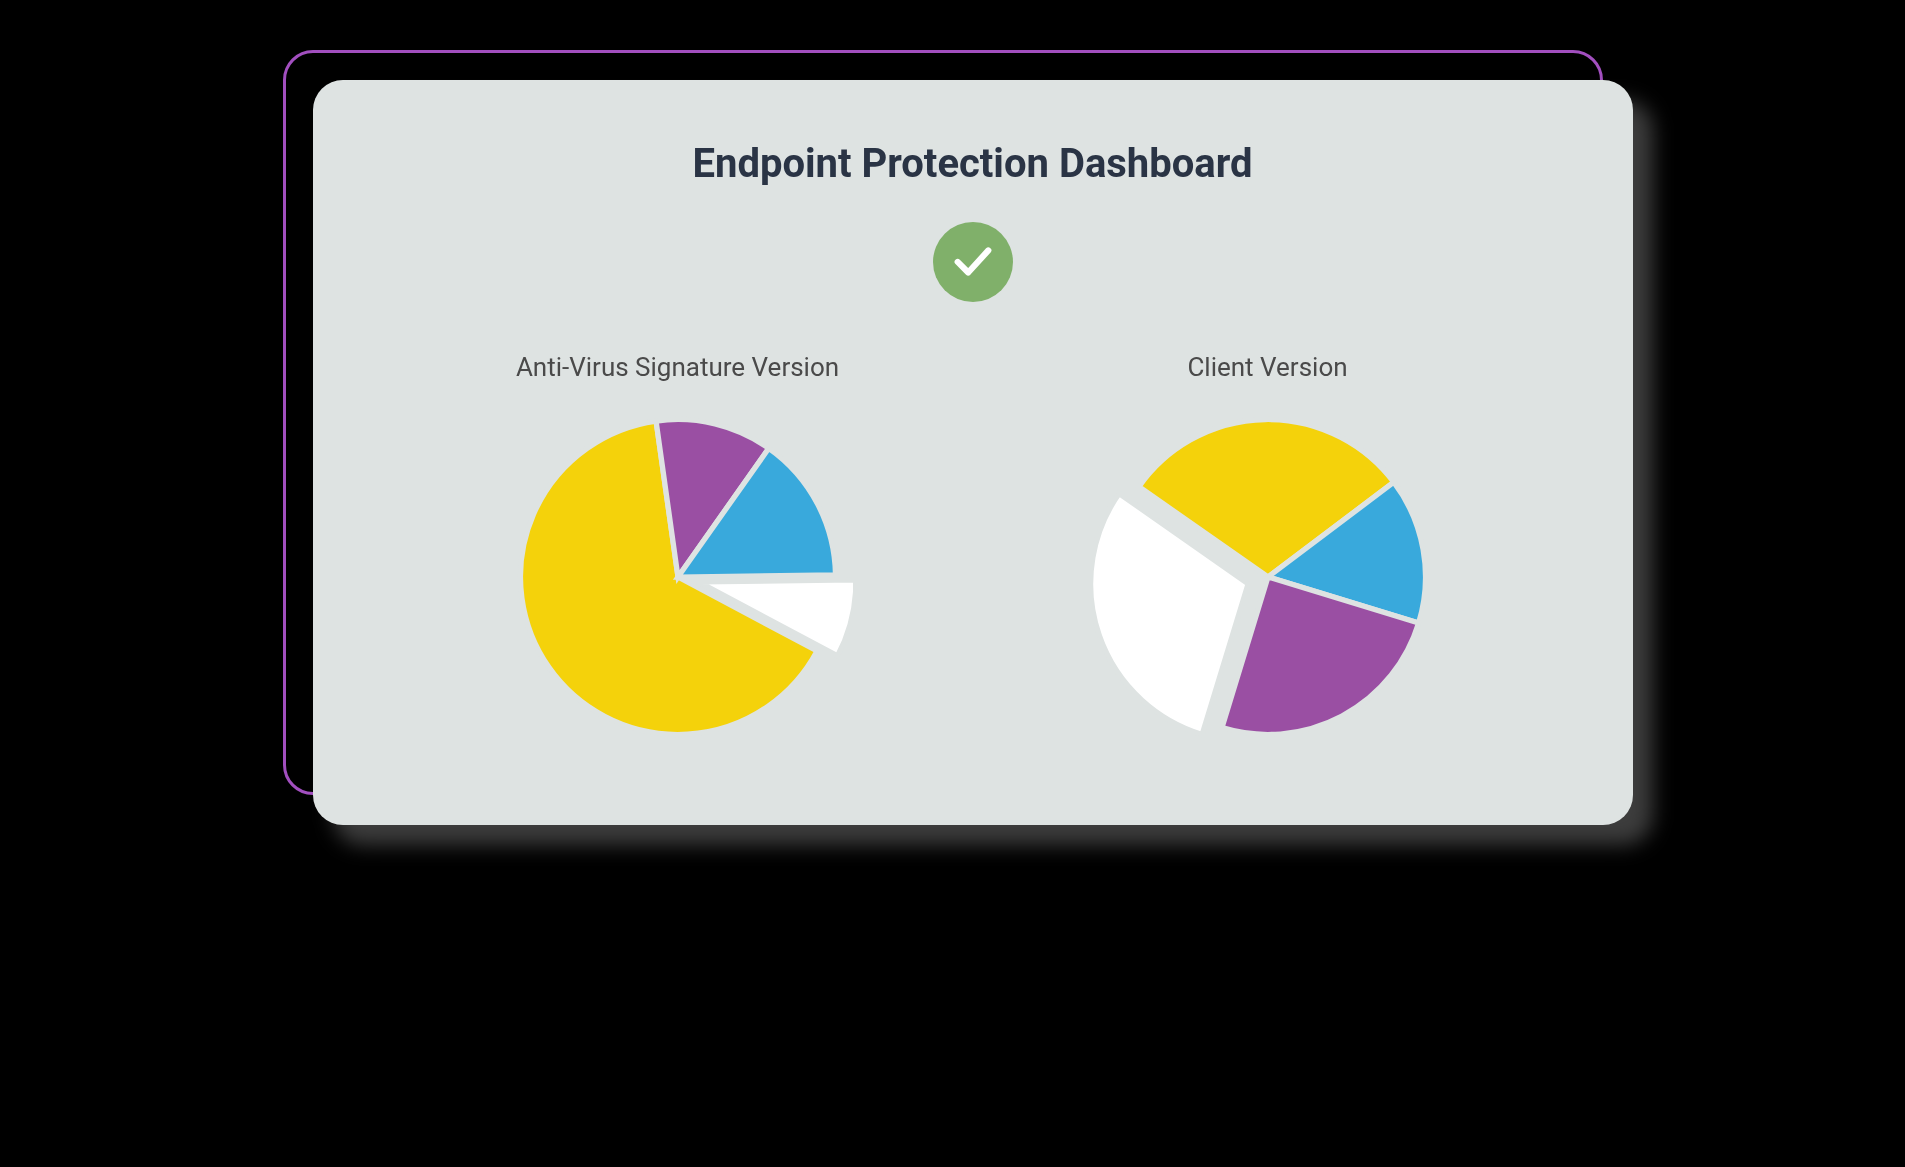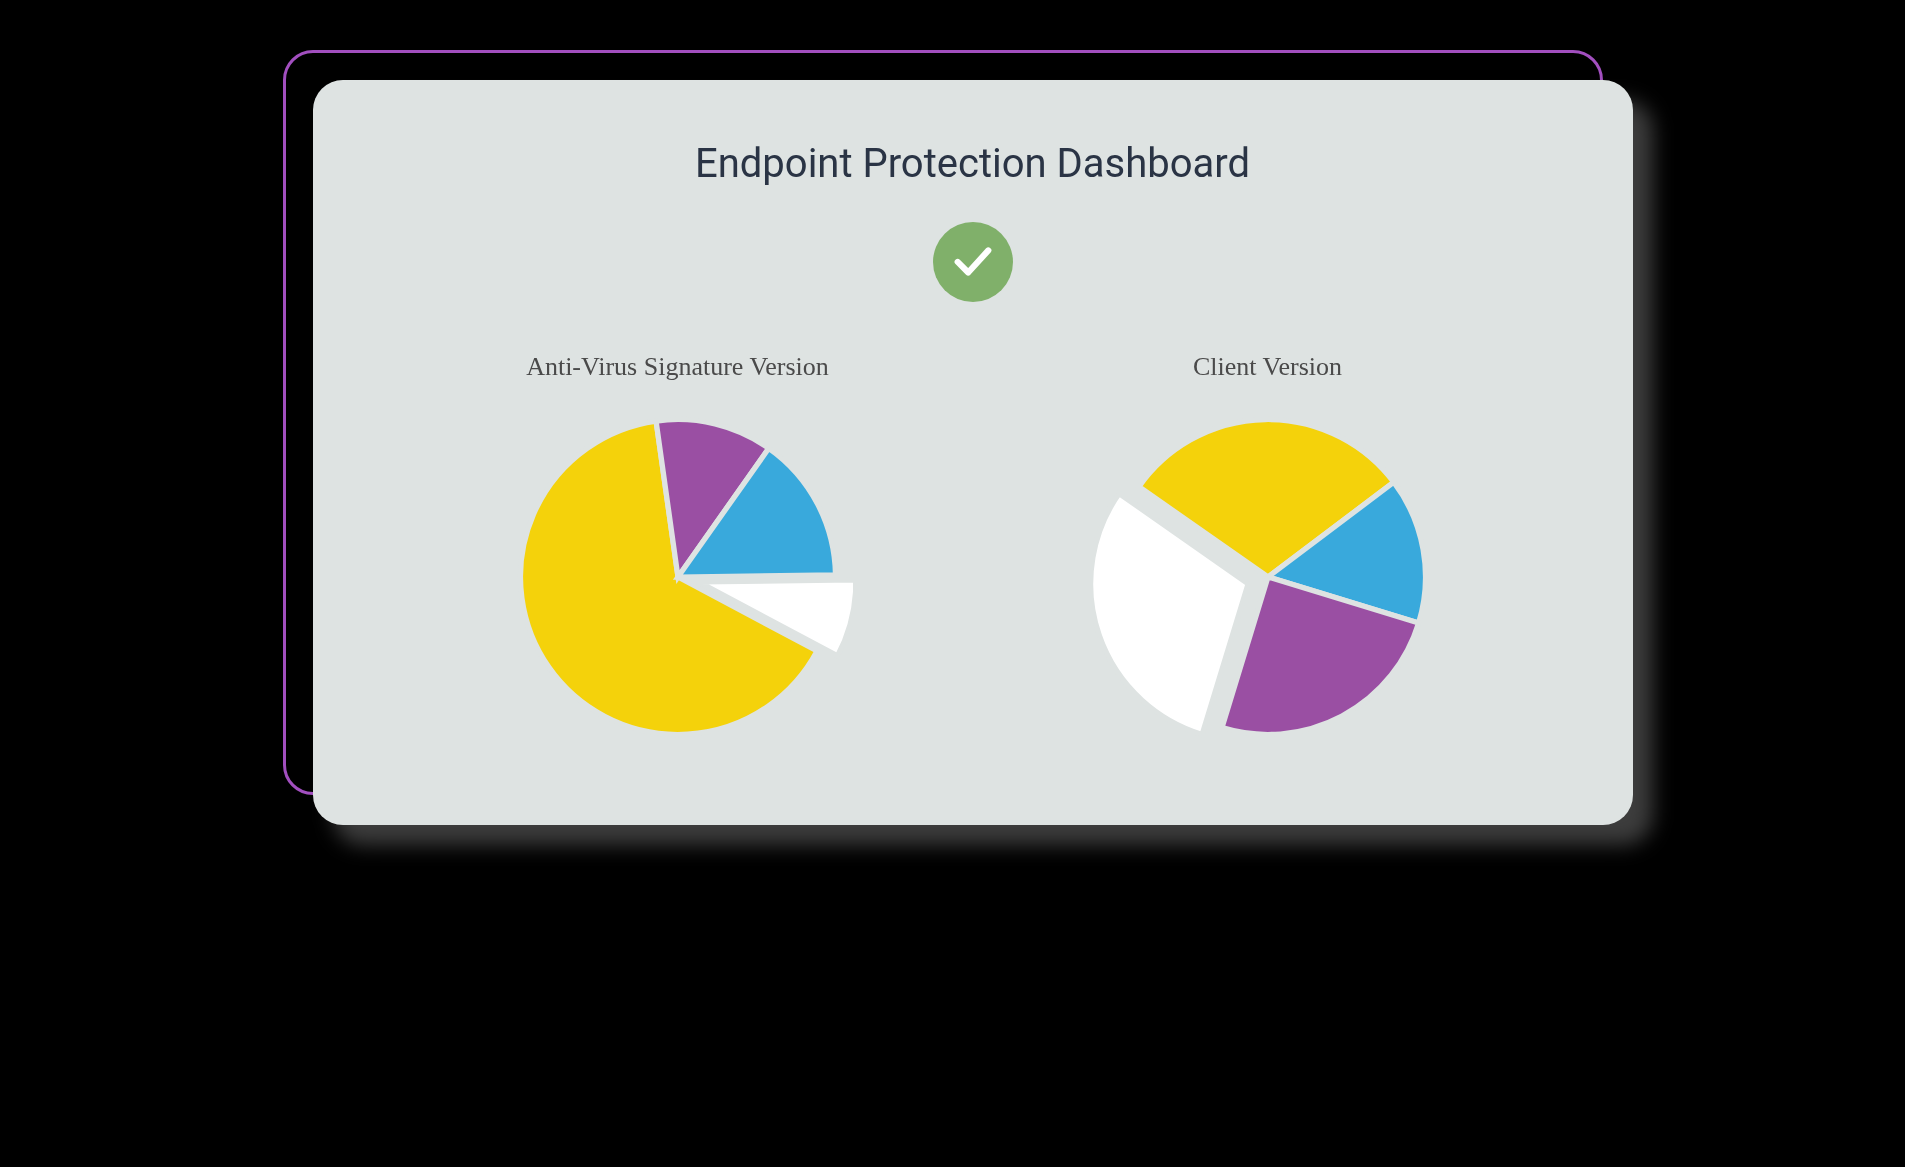--- a/index.html
+++ b/index.html
@@ -44,21 +44,21 @@
     width: 1320px;
     height: 745px;
     background: #dee3e2;
     border-radius: 30px;
     box-sizing: border-box;
     padding: 50px 60px 40px 60px;
   }
   .title {
     text-align: center;
     font-size: 40px;
-    font-weight: 400;
+    font-weight: 700;
     color: #2a3445;
     margin-top: 10px;
   }
   .status-row {
     display: flex;
     align-items: center;
     justify-content: center;
     margin-top: 35px;
     gap: 30px;
   }
@@ -78,21 +78,20 @@
   .status-text {
     font-size: 34px;
     font-weight: 600;
     color: #2a3445;
   }
   .charts-row {
     display: flex;
     justify-content: flex-end;
     margin-top: 50px;
     padding: 0 10px;
-    font-family: Liberation Serif, serif;
   }
   .chart-col {
     flex: 1;
     text-align: center;
   }
   .chart-label {
     font-size: 26px;
     color: #4a4a4a;
     margin-bottom: 20px;
   }

